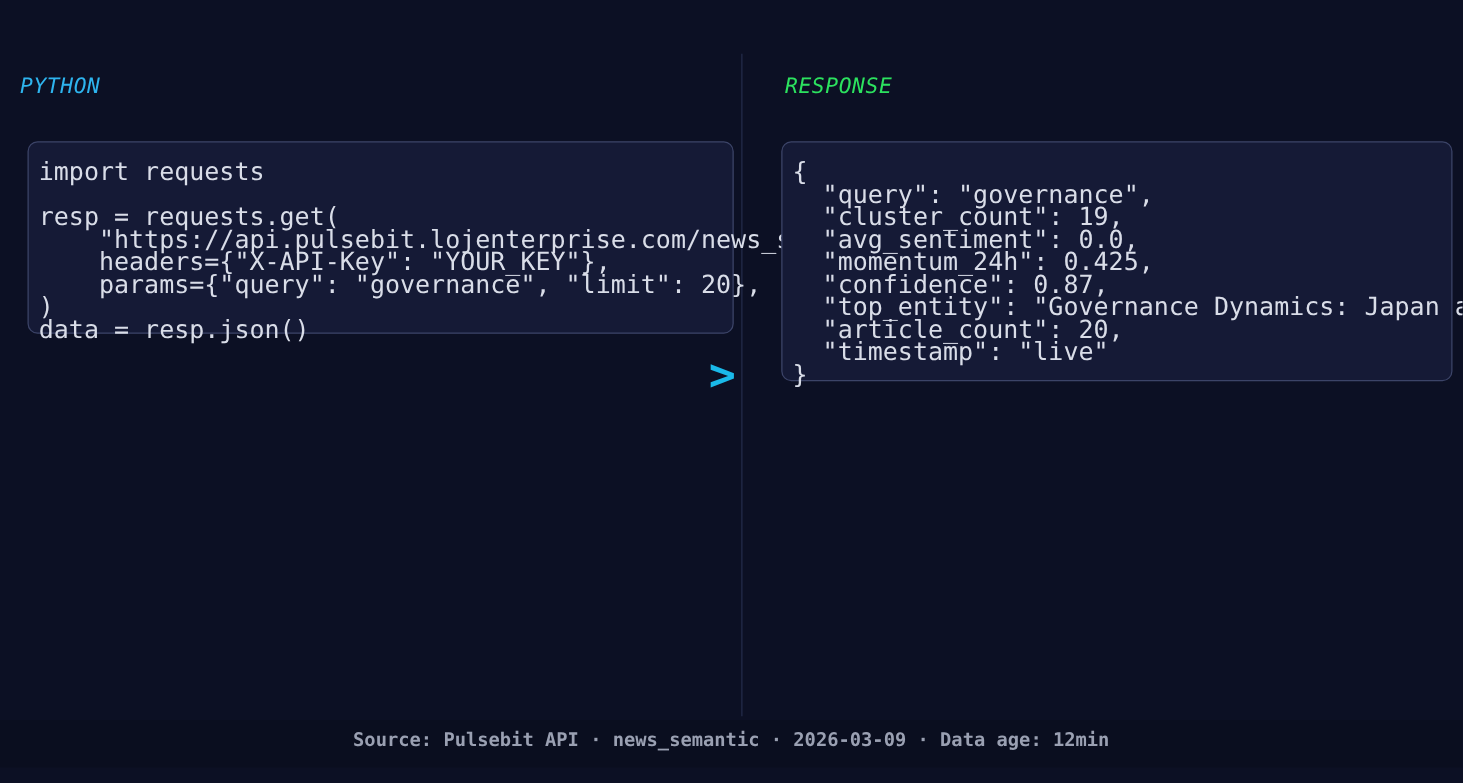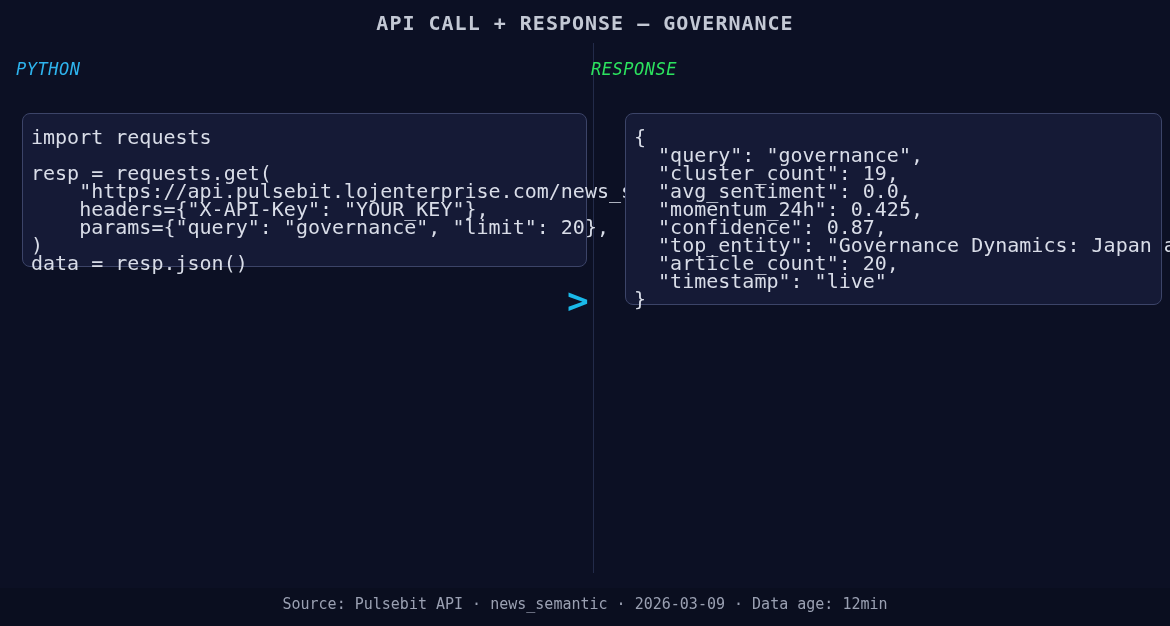--- a/index.html
+++ b/index.html
@@ -30,21 +30,21 @@
     background: var(--divider, #232b4a);
   }
   .panel-label {
     position: absolute;
     top: 59px;
     font-size: 17px;
     letter-spacing: 0.5px;
     font-style: italic;
   }
   .label-python { left: 16px; color: var(--cyan, #2eb4ee); }
-  .label-response { left: 591px; color: var(--green, #2ce25f); }
+  .label-response { left: 628px; color: var(--green, #2ce25f); }
   .code-panel {
     position: absolute;
     background: var(--panelBg, #151a36);
     border: 1px solid var(--panelBorder, #3c4468);
     border-radius: 8px;
     padding: 4px 8px;
   }
   .code-panel pre {
     font-family: "DejaVu Sans Mono", "Liberation Mono", monospace;
     font-size: 20px;
@@ -59,38 +59,38 @@
     position: absolute;
     left: 567px; top: 283px;
     font-size: 36px;
     font-weight: bold;
     color: var(--cyanArrow, #1ab9e9);
     z-index: 2;
     line-height: 1;
   }
   .footer-band {
     position: absolute;
-    left: 0; top: 588px;
+    left: 0; top: 576px;
     width: 100%; height: 38px;
     background: var(--footerBg, #0a0e1f);
+    font-weight: bold;
   }
   .footer-text {
     position: absolute;
     top: 7px; left: 0; width: 100%;
     text-align: center;
     font-size: 15px;
     color: var(--footer, #9aa0b2);
   }
 </style>
 </head>
 <body>
 
 <div class="stage">
 
-  <div class="title">API CALL + RESPONSE — GOVERNANCE</div>
 
   <div class="divider"></div>
 
   <div class="panel-label label-python">PYTHON</div>
 
   <div class="code-panel panel-python">
     <pre>import requests
 
 resp = requests.get(
     "https://api.pulsebit.lojenterprise.com/news_semantic",

